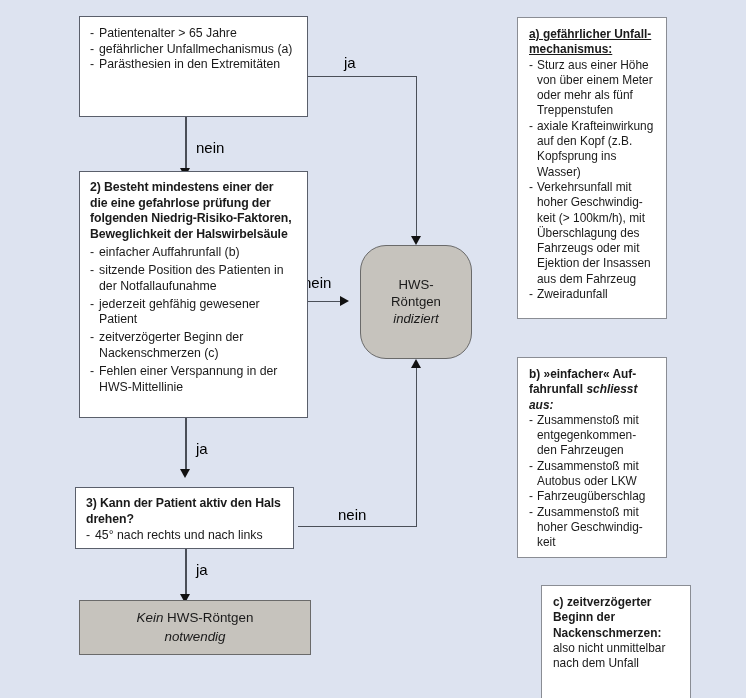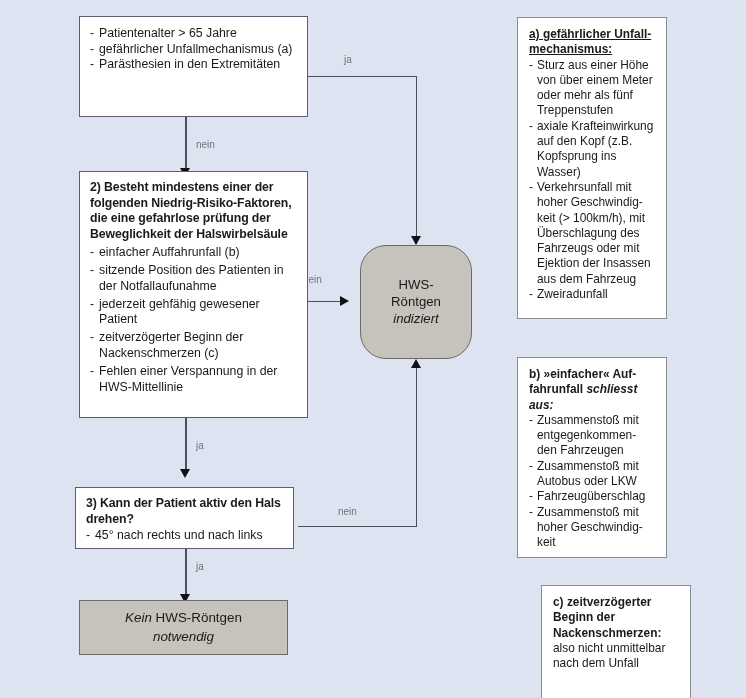--- a/index.html
+++ b/index.html
@@ -87,22 +87,22 @@
   .ln.h{height:1.4px;}
   .arrow-d,.arrow-u,.arrow-r{
     position:absolute;width:0;height:0;
   }
   .arrow-d{border-left:5.5px solid transparent;border-right:5.5px solid transparent;border-top:9px solid #111;}
   .arrow-u{border-left:5.5px solid transparent;border-right:5.5px solid transparent;border-bottom:9px solid #111;}
   .arrow-r{border-top:5.5px solid transparent;border-bottom:5.5px solid transparent;border-left:9px solid #111;}
 
   .lbl{
     position:absolute;
-    font-size:10px;
-    color:#737373;
+    font-size:15px;
+    color:#000000;
     white-space:nowrap;
   }
 </style>
 </head>
 <body>
 
 <div id="root">
 
   <div class="ln h" style="left:308px;top:76px;width:109px;"></div>
   <div class="ln v" style="left:415.6px;top:76px;height:162px;"></div>
@@ -134,22 +134,22 @@
     <div class="q-list">
       <div class="li"><span class="dash">-</span><span>Patientenalter &gt; 65 Jahre</span></div>
       <div class="li"><span class="dash">-</span><span>gefährlicher Unfallmechanismus (a)</span></div>
       <div class="li"><span class="dash">-</span><span>Parästhesien in den Extremitäten</span></div>
     </div>
   </div>
 
   <div class="box" style="left:79px;top:171px;width:229px;height:247px;">
     <div class="q-title">
       <div>2) Besteht mindestens einer der</div>
+      <div>die eine gefahrlose prüfung der</div>
       <div>folgenden Niedrig-Risiko-Faktoren,</div>
-      <div>die eine gefahrlose prüfung der</div>
       <div>Beweglichkeit der Halswirbelsäule</div>
     </div>
     <div class="q-list spaced">
       <div class="li"><span class="dash">-</span><span>einfacher Auffahrunfall (b)</span></div>
       <div class="li"><span class="dash">-</span><span>sitzende Position des Patienten in der Notfallaufunahme</span></div>
       <div class="li"><span class="dash">-</span><span>jederzeit gehfähig gewesener Patient</span></div>
       <div class="li"><span class="dash">-</span><span>zeitverzögerter Beginn der Nackenschmerzen (c)</span></div>
       <div class="li"><span class="dash">-</span><span>Fehlen einer Verspannung in der HWS-Mittellinie</span></div>
     </div>
   </div>
@@ -165,21 +165,21 @@
   </div>
 
   <div class="box grey grey-center" style="left:360px;top:245px;width:112px;height:114px;">
     <div class="inner">
       <div>HWS-</div>
       <div>Röntgen</div>
       <div class="ital">indiziert</div>
     </div>
   </div>
 
-  <div class="box grey final-box" style="left:79px;top:600px;width:209px;height:55px;">
+  <div class="box grey final-box" style="left:79px;top:600px;width:232px;height:55px;">
     <div>
       <div><span class="ital">Kein</span><span> HWS-Röntgen</span></div>
       <div class="ital">notwendig</div>
     </div>
   </div>
 
   <div class="box side" style="left:517px;top:17px;width:150px;height:302px;">
     <div class="side-head">
       <div>a) gefährlicher Unfall-</div>
       <div>mechanismus:</div>

